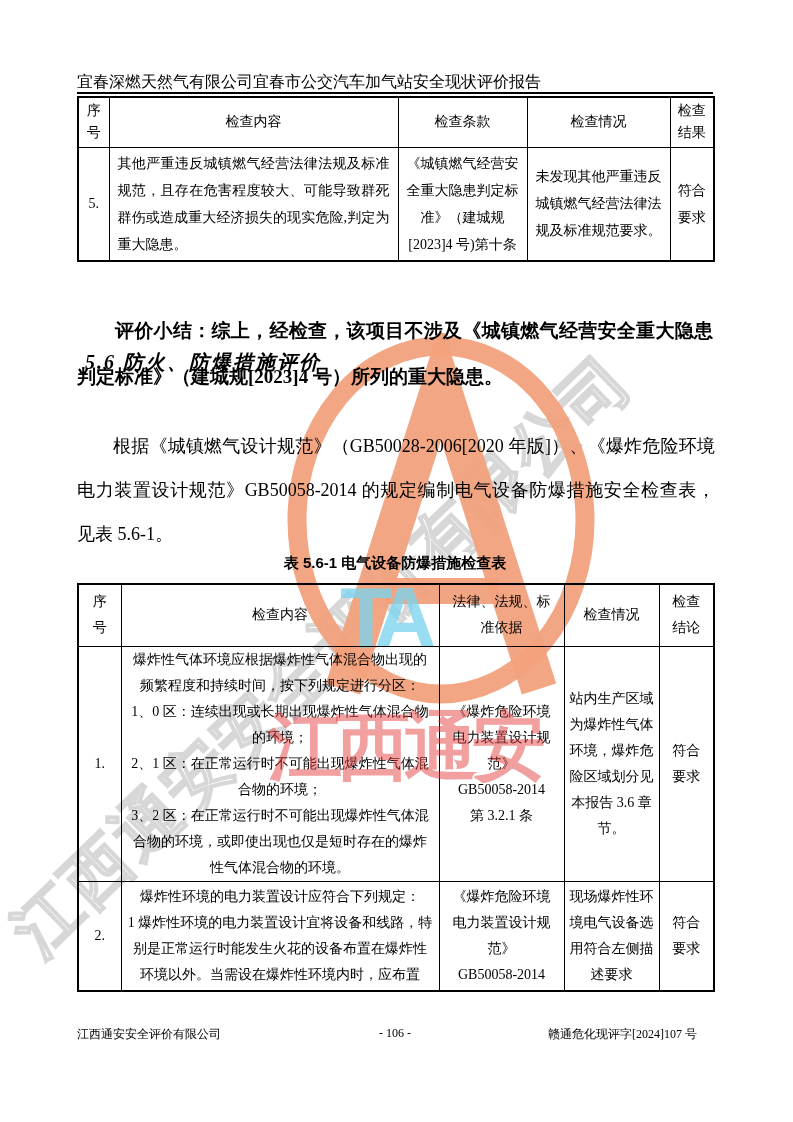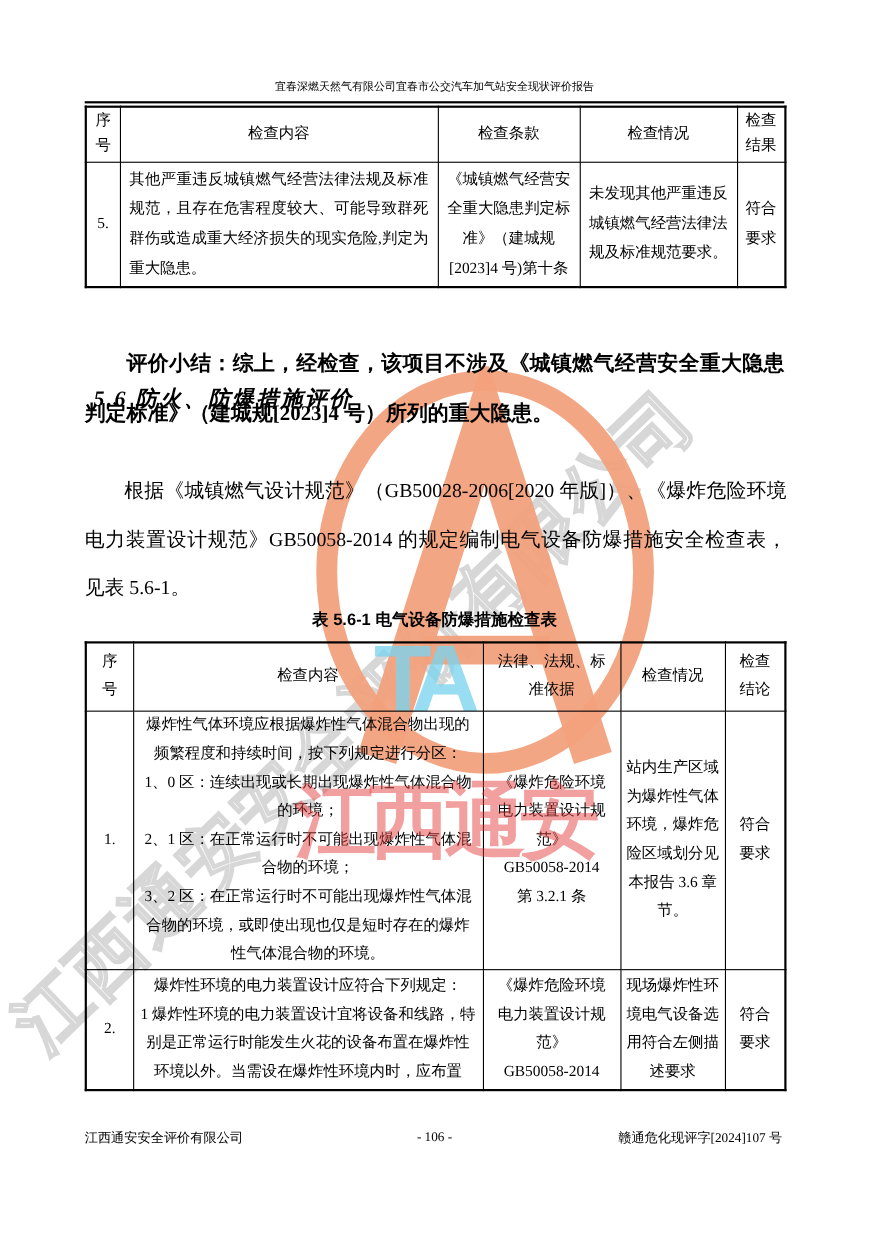--- a/index.html
+++ b/index.html
@@ -27,21 +27,21 @@
   .wm-red{
     position:absolute;left:268px;top:698px;z-index:5;
     font-family:"Liberation Sans",sans-serif;font-weight:bold;
     font-size:74px;letter-spacing:-6px;white-space:nowrap;
     color:rgba(225,55,55,0.48);pointer-events:none;
   }
   
   .content{position:absolute;left:0;top:0;width:100%;height:100%;z-index:1;}
   .doc-header{
     position:absolute;left:77px;top:72px;width:636px;height:20px;
-    text-align:center;font-size:10px;border-bottom:2px solid #000;
+    font-size:16px;border-bottom:2px solid #000;
   }
   table{border-collapse:collapse;table-layout:fixed;background:transparent;}
   td,th{border:1px solid #000;font-weight:normal;vertical-align:middle;
         overflow:hidden;background:transparent;}
   .tbl{position:absolute;left:77px;border:2px solid #000;}
   .tbl1{top:96px;width:636px;font-size:14px;}
   .tbl1 th{line-height:22px;text-align:center;}
   .tbl1 td{line-height:27px;}
   .tbl2{top:583px;width:636px;font-size:14px;}
   .tbl2 th{line-height:26px;text-align:center;padding:0 10px;}
@@ -74,21 +74,21 @@
   .tbl2-caption{
     position:absolute;left:77px;top:554px;width:636px;text-align:center;
     font-size:15px;font-weight:bold;font-family:"Liberation Sans",sans-serif;
   }
   .doc-footer{
     position:absolute;left:77px;top:1026px;width:636px;height:18px;
     font-size:12px;
   }
   .doc-footer .f-left{position:absolute;left:0;top:0;}
   .doc-footer .f-center{position:absolute;left:0;top:0;width:100%;text-align:center;}
-  .doc-footer .f-right{position:absolute;right:2px;top:0;padding-left:39px;}
+  .doc-footer .f-right{position:absolute;right:16px;top:0;padding-left:39px;}
 </style>
 </head>
 <body>
 
 <div class="page">
 
   <div class="wm-diagonal">江西通安安全评价有限公司</div>
 
   <div class="wm-logo">
     <svg width="312" height="374" viewBox="0 0 312 374">

